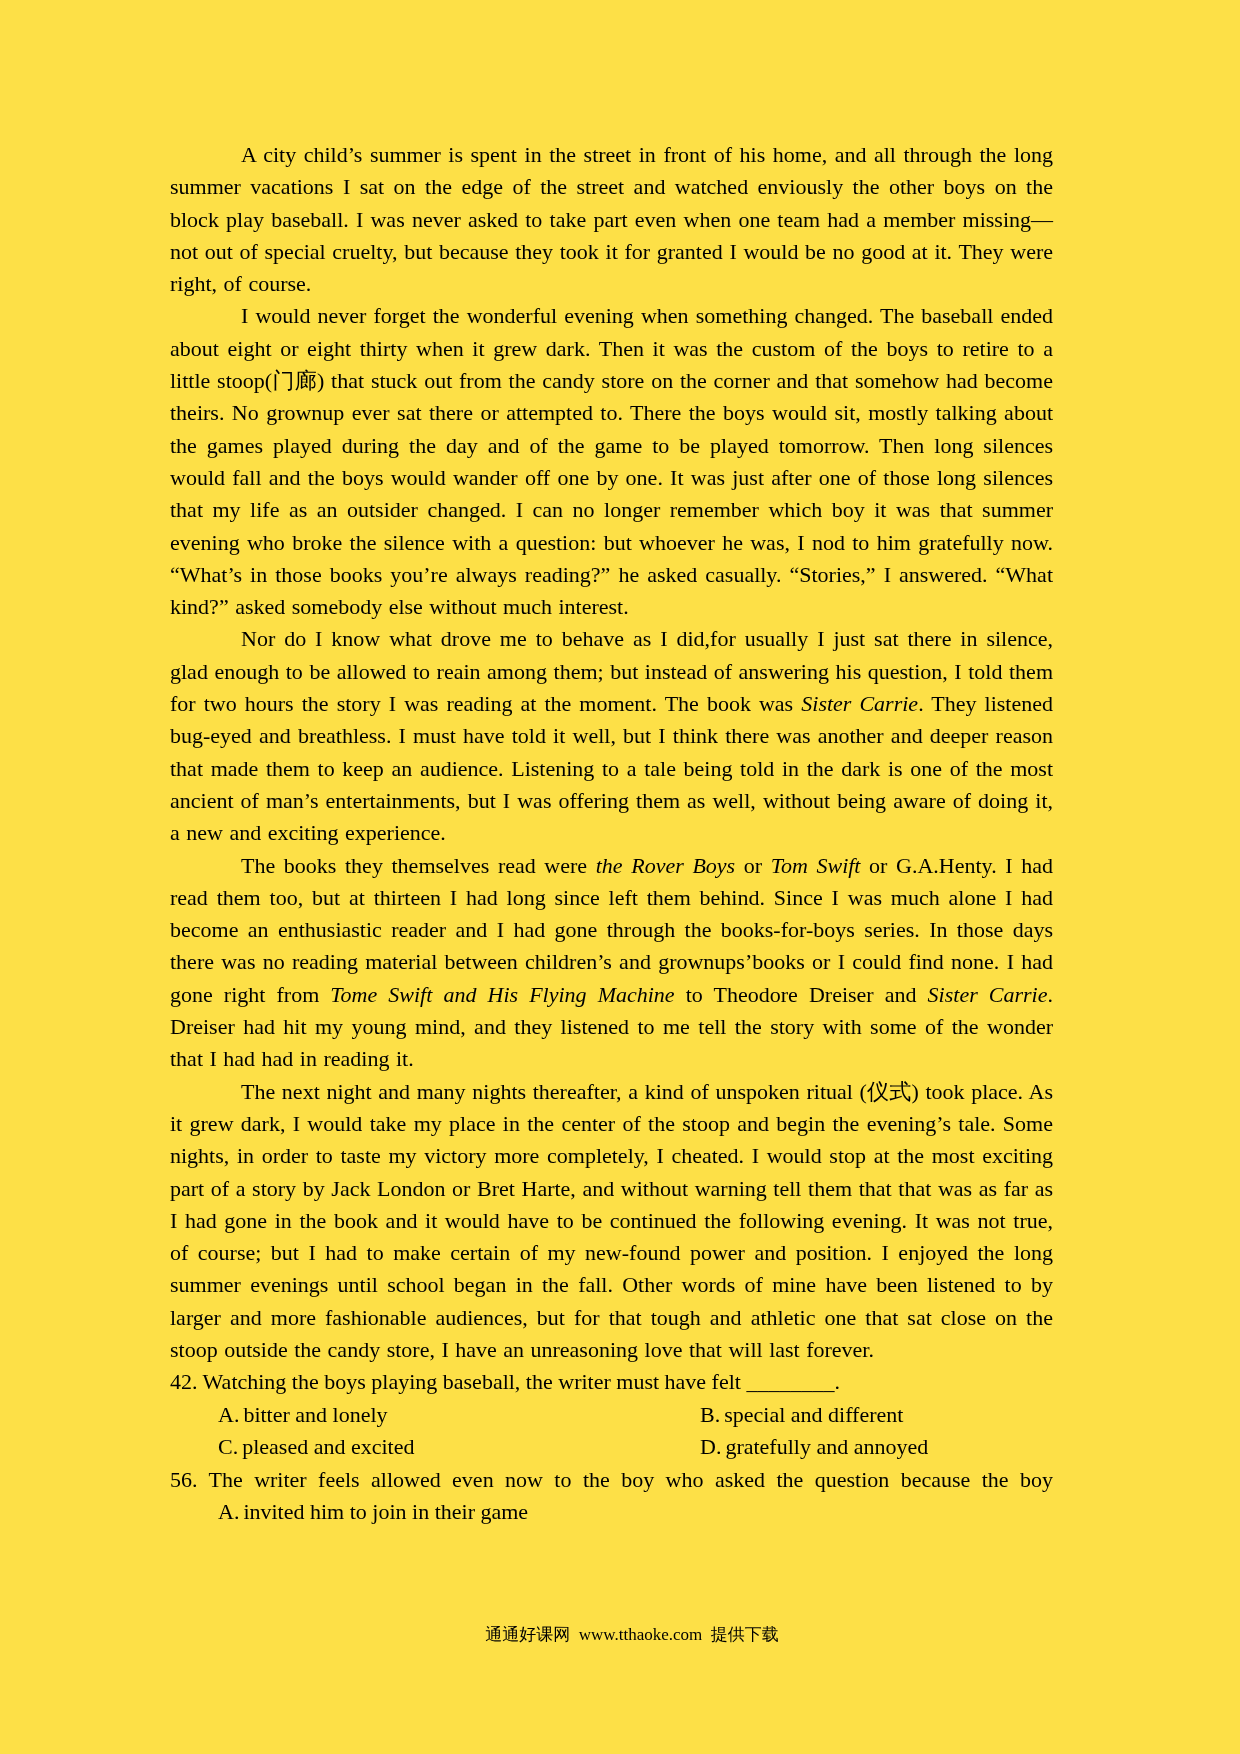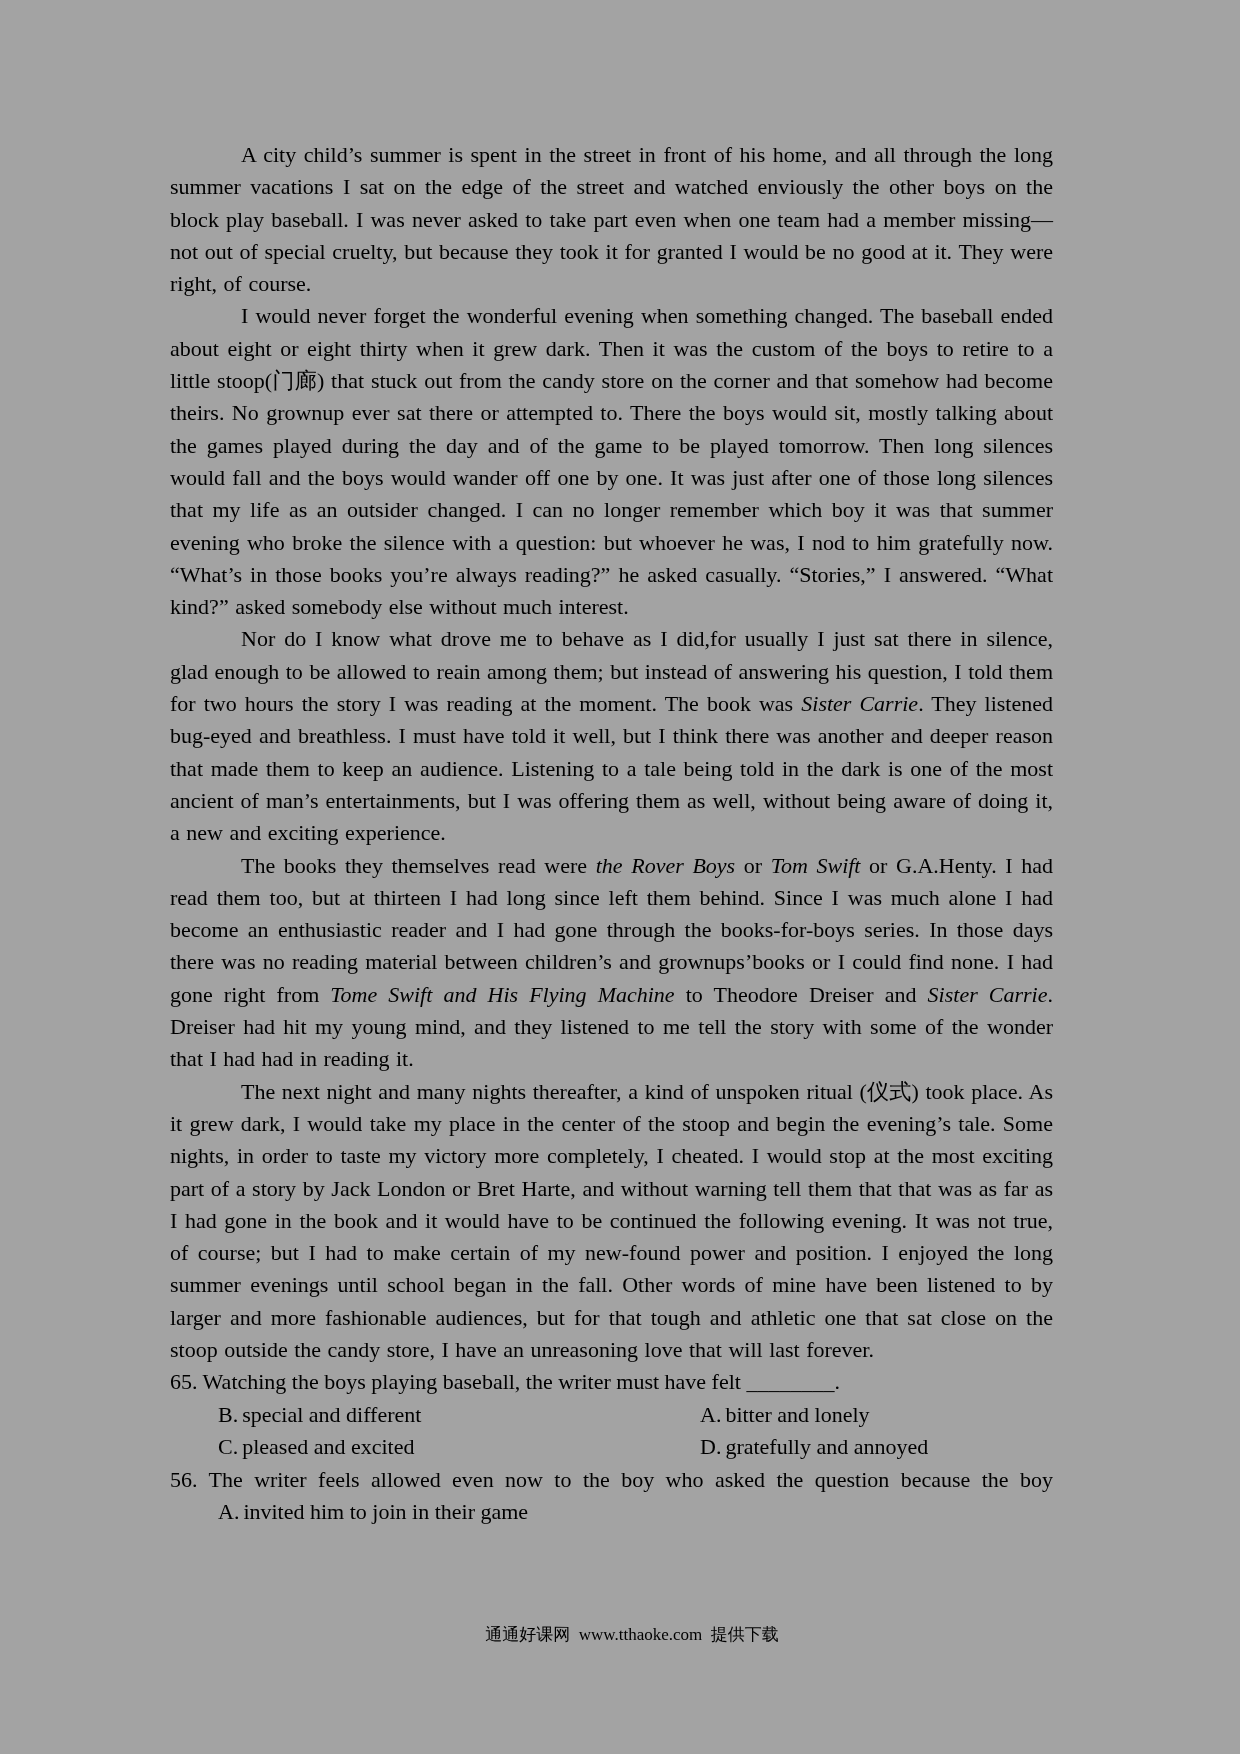--- a/index.html
+++ b/index.html
@@ -4,21 +4,21 @@
 <style>
   html, body {
     margin: 0;
     padding: 0;
     background: #ffffff;
   }
   .page {
     position: relative;
     width: 1240px;
     height: 1754px;
-    background: #a3a3a3;
+    background: #fde047;
     font-family: "Liberation Serif", "DejaVu Serif", serif;
     color: #000000;
     overflow: hidden;
   }
   .content {
     position: absolute;
     left: 170px;
     top: 139px;
     width: 883px;
   }
@@ -81,24 +81,24 @@
 
     <div class="passage">
         <p><span>A city child’s summer is spent in the street in front of his home, and all through the long summer vacations I sat on the edge of the street and watched enviously the other boys on the block play baseball. I was never asked to take part even when one team had a member missing—not out of special cruelty, but because they took it for granted I would be no good at it. They were right, of course.</span></p>
         <p><span>I would never forget the wonderful evening when something changed. The baseball ended about eight or eight thirty when it grew dark. Then it was the custom of the boys to retire to a little stoop(门廊) that stuck out from the candy store on the corner and that somehow had become theirs. No grownup ever sat there or attempted to. There the boys would sit, mostly talking about the games played during the day and of the game to be played tomorrow. Then long silences would fall and the boys would wander off one by one. It was just after one of those long silences that my life as an outsider changed. I can no longer remember which boy it was that summer evening who broke the silence with a question: but whoever he was, I nod to him gratefully now. “What’s in those books you’re always reading?” he asked casually. “Stories,” I answered. “What kind?” asked somebody else without much interest.</span></p>
         <p><span>Nor do I know what drove me to behave as I did,for usually I just sat there in silence, glad enough to be allowed to reain among them; but instead of answering his question, I told them for two hours the story I was reading at the moment. The book was </span><em>Sister Carrie</em><span>. They listened bug-eyed and breathless. I must have told it well, but I think there was another and deeper reason that made them to keep an audience. Listening to a tale being told in the dark is one of the most ancient of man’s entertainments, but I was offering them as well, without being aware of doing it, a new and exciting experience.</span></p>
         <p><span>The books they themselves read were </span><em>the Rover Boys</em><span> or </span><em>Tom Swift</em><span> or G.A.Henty. I had read them too, but at thirteen I had long since left them behind. Since I was much alone I had become an enthusiastic reader and I had gone through the books-for-boys series. In those days there was no reading material between children’s and grownups’books or I could find none. I had gone right from </span><em>Tome Swift and His Flying Machine</em><span> to Theodore Dreiser and </span><em>Sister Carrie</em><span>. Dreiser had hit my young mind, and they listened to me tell the story with some of the wonder that I had had in reading it.</span></p>
         <p><span>The next night and many nights thereafter, a kind of unspoken ritual (仪式) took place. As it grew dark, I would take my place in the center of the stoop and begin the evening’s tale. Some nights, in order to taste my victory more completely, I cheated. I would stop at the most exciting part of a story by Jack London or Bret Harte, and without warning tell them that that was as far as I had gone in the book and it would have to be continued the following evening. It was not true, of course; but I had to make certain of my new-found power and position. I enjoyed the long summer evenings until school began in the fall. Other words of mine have been listened to by larger and more fashionable audiences, but for that tough and athletic one that sat close on the stoop outside the candy store, I have an unreasoning love that will last forever.</span></p>
       </div>
 
     <div>
-      <div class="q-line"><span>65.</span> <span>Watching the boys playing baseball, the writer must have felt</span> <span class="blank">________</span><span>.</span></div>
+      <div class="q-line"><span>42.</span> <span>Watching the boys playing baseball, the writer must have felt</span> <span class="blank">________</span><span>.</span></div>
       <div class="options-grid">
+        <span class="opt"><span class="opt-label">A.</span><span>bitter and lonely</span></span>
         <span class="opt"><span class="opt-label">B.</span><span>special and different</span></span>
-        <span class="opt"><span class="opt-label">A.</span><span>bitter and lonely</span></span>
         <span class="opt"><span class="opt-label">C.</span><span>pleased and excited</span></span>
         <span class="opt"><span class="opt-label">D.</span><span>gratefully and annoyed</span></span>
       </div>
     </div>
 
     <div>
       <div class="q-line q-justify"><span>56.</span> <span>The writer feels allowed even now to the boy who asked the question because the boy</span></div>
       <div class="options-list">
         <span class="opt"><span class="opt-label">A.</span><span>invited him to join in their game</span></span>
       </div>

